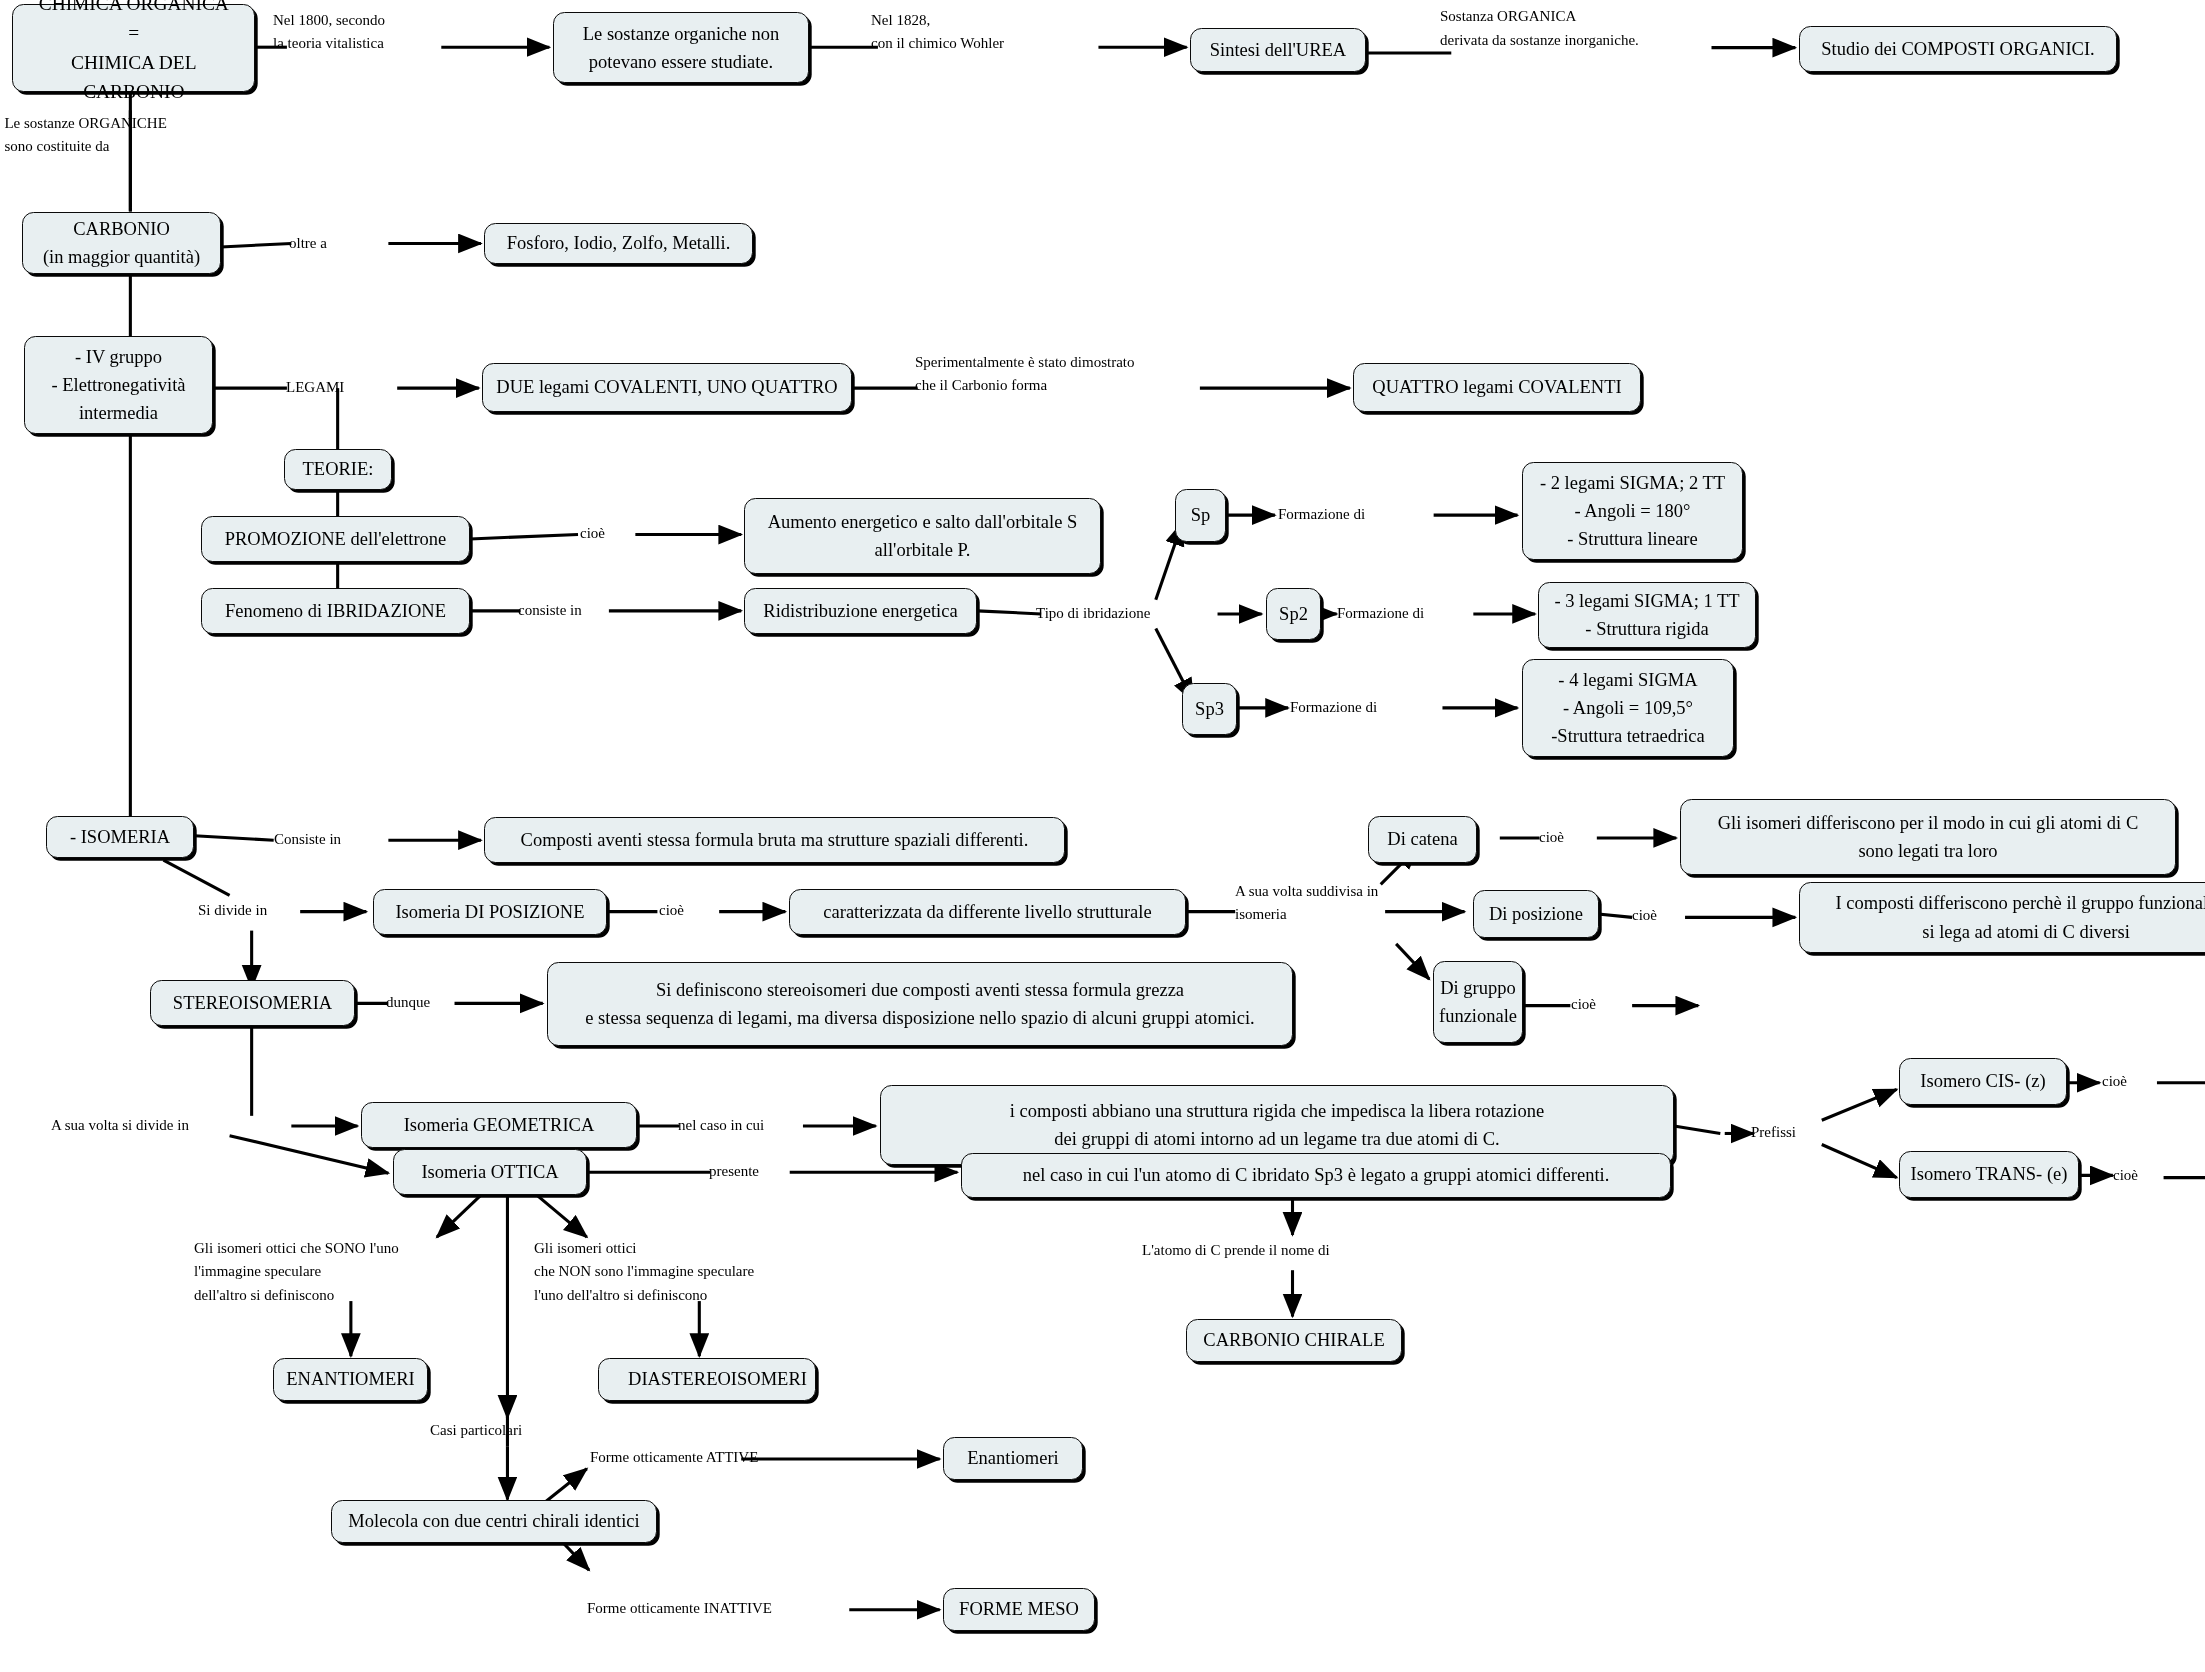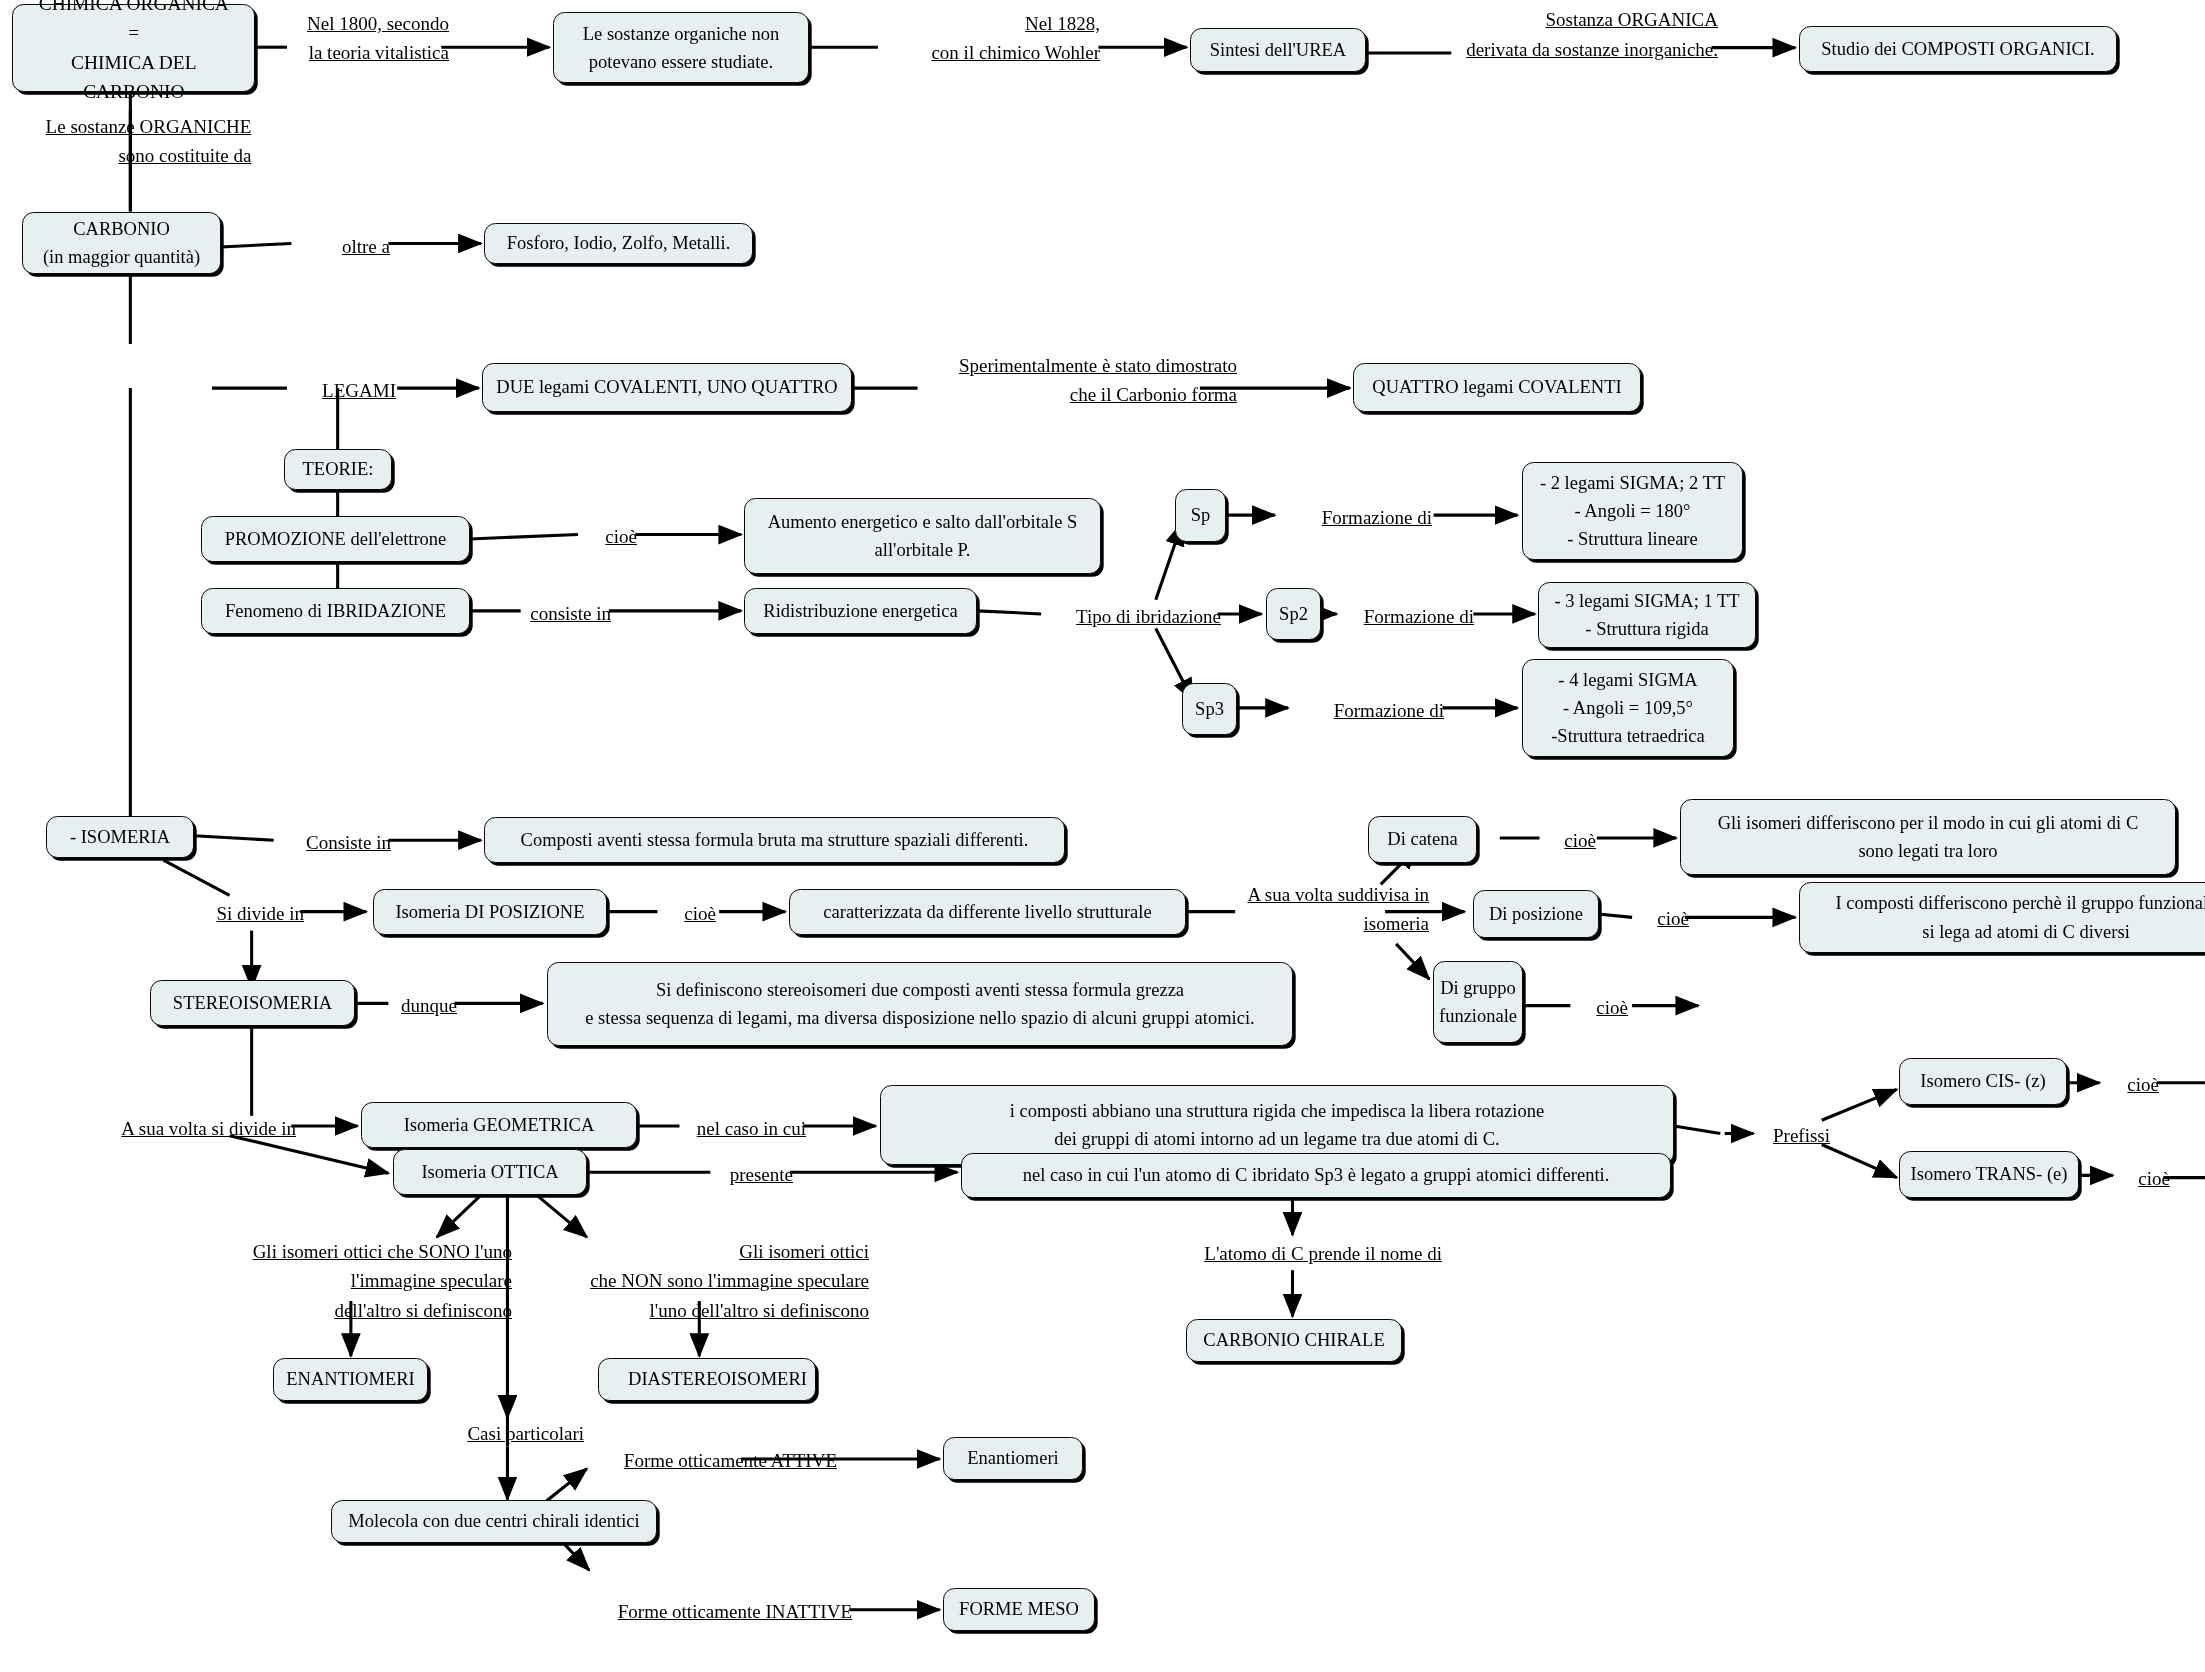--- a/index.html
+++ b/index.html
@@ -23,26 +23,25 @@
     align-items:center;
     justify-content:center;
     text-align:center;
     padding:3.5px 8px;
     line-height:1.52;
     font-size:18.5px;
     white-space:pre-line;
   }
   .lbl{
     position:absolute;
-    text-align:right;
-    font-size:19px;
+    text-align:left;
+    font-size:15px;
     line-height:1.55;
     white-space:pre-line;
     background:transparent;
-    text-decoration:underline;
   }
   .n-big{font-size:19.4px;}
 </style>
 </head>
 <body>
 
 <div id="map">
 
   <svg id="edges" xmlns="http://www.w3.org/2000/svg" viewBox="0 0 6225 3791" width="2746" height="1672">
     <defs>
@@ -183,20 +182,23 @@
 CHIMICA DEL CARBONIO</div>
   <div class="node" style="left:553px;top:12.3px;  width:256px; height:71px;">Le sostanze organiche non
 potevano essere studiate.</div>
   <div class="node" style="left:1190px;top:28px;  width:176px; height:44px;">Sintesi dell'UREA</div>
   <div class="node" style="left:1799px;top:25.6px;  width:318px; height:46px;">Studio dei COMPOSTI ORGANICI.</div>
 
   <div class="node" style="left:22px;  top:212px; width:199px; height:62px;">CARBONIO
 (in maggior quantità)</div>
   <div class="node" style="left:484px;top:223px; width:269px; height:41px;">Fosforo, Iodio, Zolfo, Metalli.</div>
 
+  <div class="node" style="left:24px;  top:336px; width:189px; height:98px;">- IV gruppo
+- Elettronegatività
+intermedia</div>
   <div class="node" style="left:482px;top:363px; width:370px; height:49px;">DUE legami COVALENTI, UNO QUATTRO</div>
   <div class="node" style="left:1353px;top:363px; width:288px; height:49px;">QUATTRO legami COVALENTI</div>
 
   <div class="node" style="left:284px; top:449px;width:108px; height:41px;">TEORIE:</div>
   <div class="node" style="left:201px; top:516px;width:269px; height:46px;">PROMOZIONE dell'elettrone</div>
   <div class="node" style="left:744px;top:498px;width:357px; height:76px;">Aumento energetico e salto dall'orbitale S
 all'orbitale P.</div>
   <div class="node" style="left:201px; top:588px;width:269px; height:46px;">Fenomeno di IBRIDAZIONE</div>
   <div class="node" style="left:744px;top:588px;width:233px; height:46px;">Ridistribuzione energetica</div>
 

